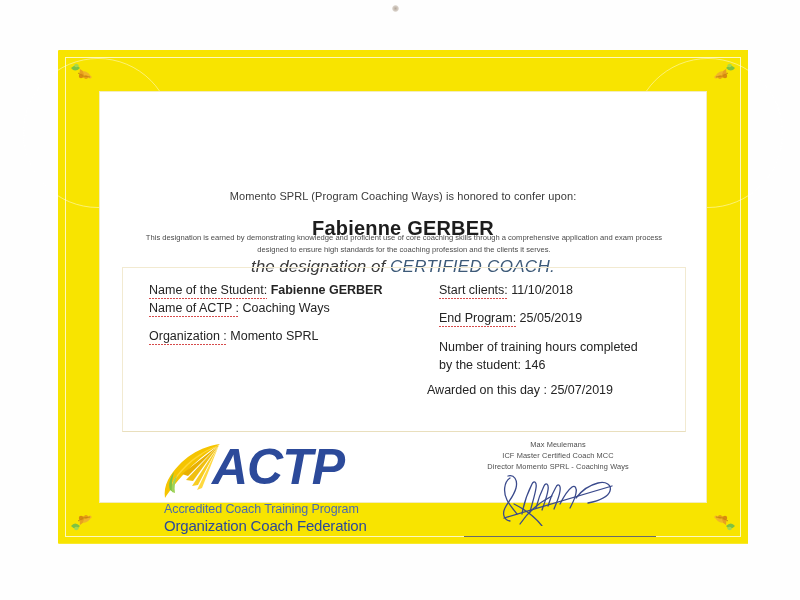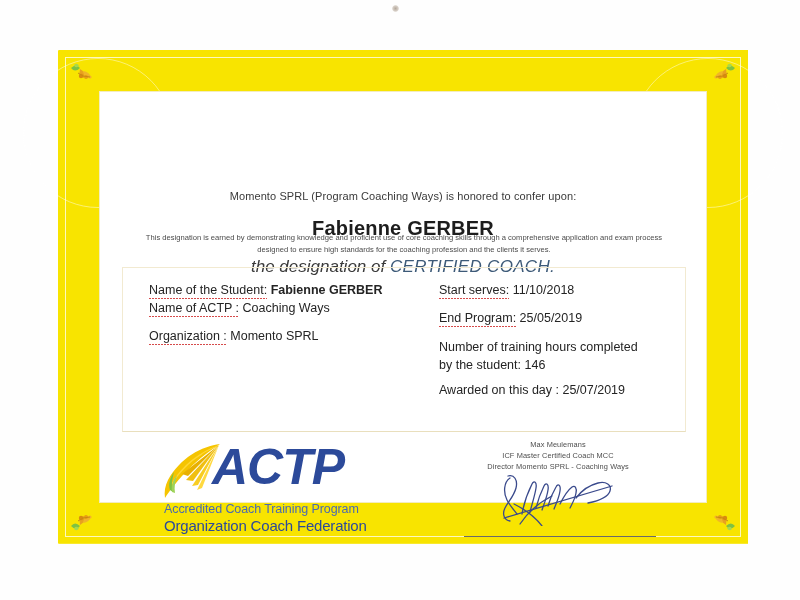--- a/index.html
+++ b/index.html
@@ -146,21 +146,21 @@
     background-size: 3px 3px;
     background-repeat: repeat-x;
     opacity: .85;
   }
   .detail-value-bold { font-weight: bold; }
 
   .detail-line.wrap { white-space: normal; line-height: 1.45; }
 
   #awarded-line {
     position: absolute;
-    left: 316px; top: 115px;
+    left: 304px; top: 115px;
     font-size: 12.5px;
     color: #242424;
   }
 
   
   #actp-logo {
     position: absolute;
     left: 62px; top: 348px;
     width: 250px; height: 104px;
   }
@@ -294,21 +294,21 @@
 
           <div class="detail-line"><span class="detail-label squiggle">Name of ACTP :</span>
             <span>Coaching Ways</span></div>
 
           <div class="detail-line spaced"><span class="detail-label squiggle">Organization :</span>
             <span>Momento SPRL</span></div>
 
         </div>
 
         <div id="details-right">
-          <div class="detail-line"><span class="detail-label squiggle">Start serves:</span>
+          <div class="detail-line"><span class="detail-label squiggle">Start clients:</span>
             <span>11/10/2018</span></div>
 
           <div class="detail-line spaced"><span class="detail-label squiggle">End Program:</span>
             <span>25/05/2019</span></div>
 
           <div class="detail-line wrap spaced" style="width:215px">Number of training hours completed by the student: 146</div>
         </div>
 
         <div id="awarded-line">Awarded on this day : 25/07/2019</div>
       </div>

